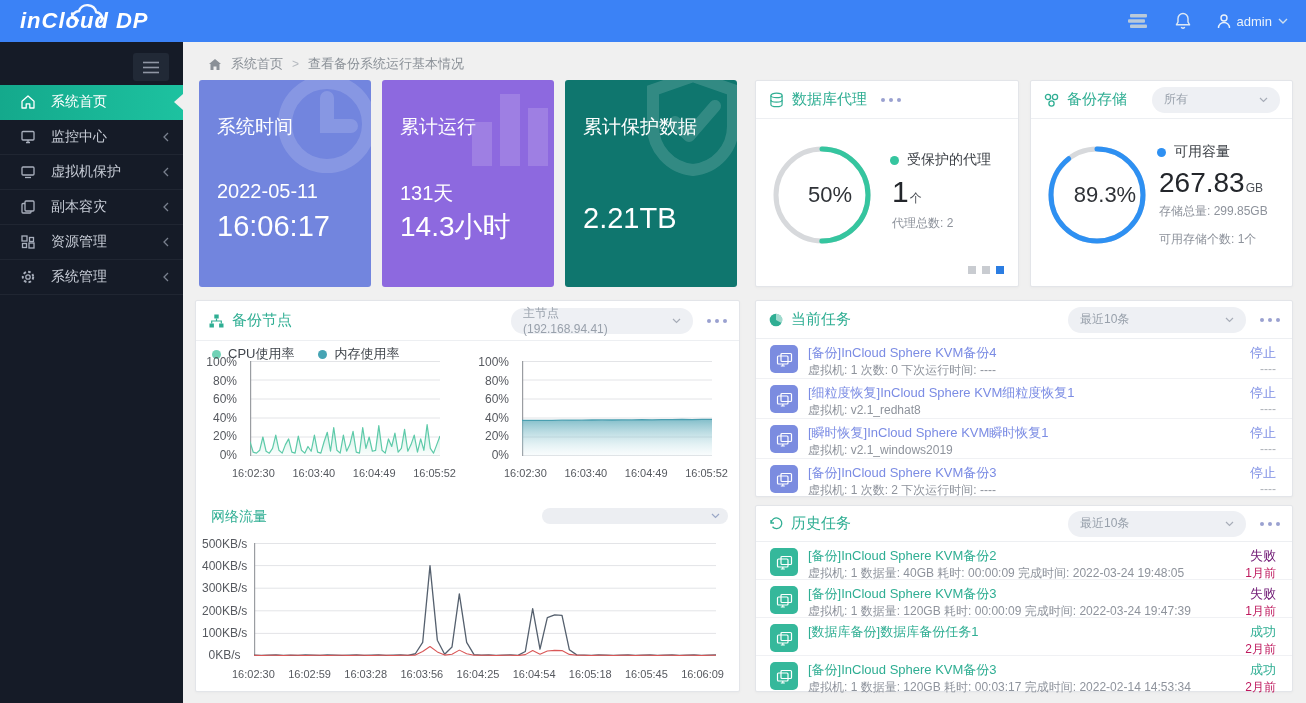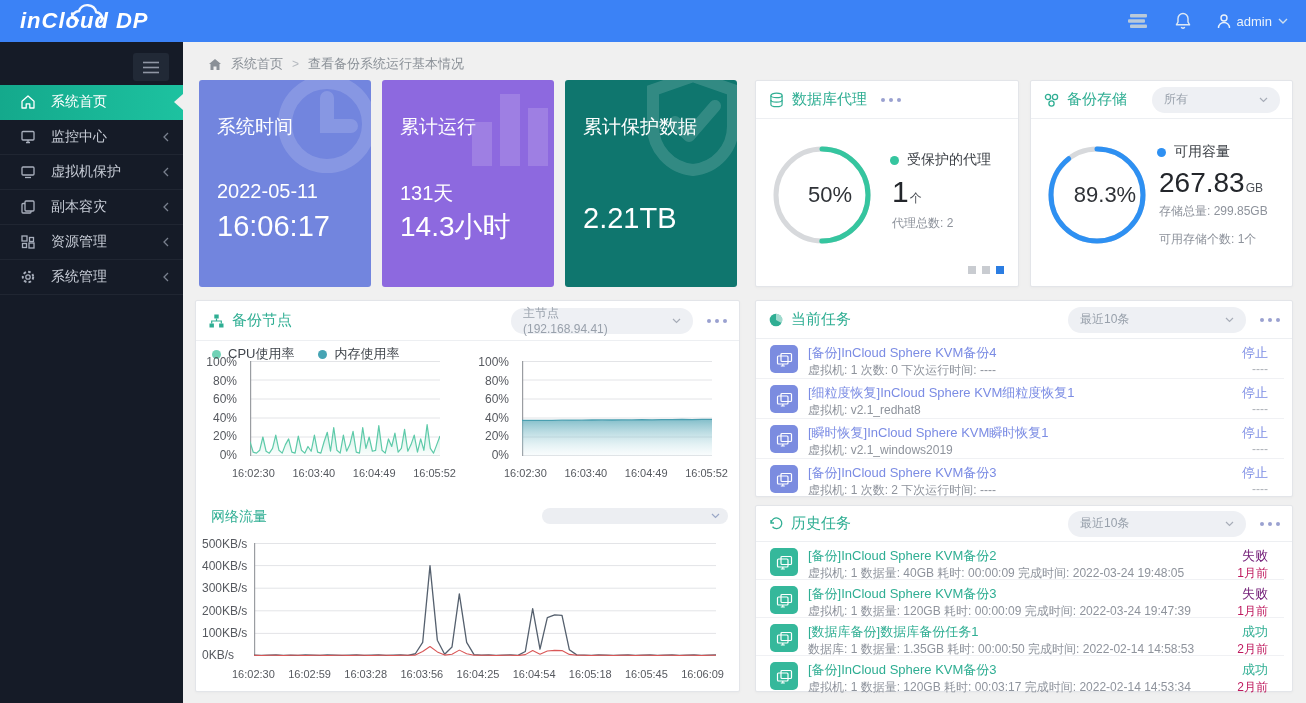--- a/index.html
+++ b/index.html
@@ -66,26 +66,26 @@
   .nl-item { display:flex; align-items:center; gap:7px; font-size:13px; color:#41464d; }
   .mini-chart { position:absolute; top:58px; width:256px; }
   .mc-body { display:flex; }
   .mc-ylabels { width:44px; display:flex; flex-direction:column; justify-content:space-between; text-align:right; font-size:12px; color:#56595f; height:107px; margin-top:-4px; padding-right:13px; }
   .mc-plot { width:190px; height:95px; margin-top:2px; }
   .mc-xlabels { display:flex; justify-content:space-between; font-size:11px; color:#56595f; margin:5px 0 0 26px; width:224px; }
   .net-title { position:absolute; left:15px; top:207px; color:#2fae93; font-size:14px; }
   .net-select { position:absolute; left:346px; top:207px; width:186px; height:16px; background:#eceef2; border-radius:8px; display:flex; align-items:center; justify-content:flex-end; padding-right:8px; color:#a7adb8; cursor:pointer; }
   .net-chart { position:absolute; left:6px; top:240px; }
   .nc-body { display:flex; }
-  .nc-ylabels { width:52px; display:flex; flex-direction:column; justify-content:space-between; text-align:left; font-size:12px; color:#56595f; height:125px; margin-top:-4px; padding-right:7px; }
+  .nc-ylabels { width:52px; display:flex; flex-direction:column; justify-content:space-between; text-align:center; font-size:12px; color:#56595f; height:125px; margin-top:-4px; padding-right:7px; }
   .nc-plot { width:462px; height:113px; margin-top:2px; }
   .nc-xlabels { display:flex; justify-content:space-between; font-size:11px; color:#56595f; margin:6px 0 0 30px; width:492px; }
 
   
-  .task-row { position:absolute; left:0; right:8px; border-bottom:1px solid #f0f1f4; }
+  .task-row { position:absolute; left:0; right:0; border-bottom:1px solid #f0f1f4; }
   .tr-icon { position:absolute; left:14px; top:6px; width:28px; height:28px; border-radius:5px; display:flex; align-items:center; justify-content:center; color:#fff; }
   .tr-title { position:absolute; left:52px; top:5px; font-size:13px; cursor:pointer; white-space:nowrap; }
   .tr-sub { position:absolute; left:52px; top:23px; font-size:12px; color:#8e939c; white-space:nowrap; }
   .tr-right1 { position:absolute; right:16px; top:5px; font-size:13px; cursor:pointer; }
   .tr-right2 { position:absolute; right:16px; top:23px; font-size:12px; color:#aeb2b9; }
   .c-link { color:#7b8ce4; }
   .c-green { color:#2fae93; }
   .c-fail { color:#701a75; }
   .c-age { color:#be185d; cursor:default; }
 </style>
@@ -659,21 +659,20 @@
     <span class="tr-icon" style="background: rgb(53, 184, 155);">
         <svg width="17" height="15" viewBox="0 0 17 15">
           <g fill="none" stroke="#ffffff" stroke-width="1.2">
             <rect x="5" y="1.5" width="10.5" height="8" rx="1"></rect>
             <rect x="1.5" y="4" width="10.5" height="8" rx="1"></rect>
             <path d="M4.8 14 h4 M6.8 12 v2"></path>
           </g>
         </svg>
       </span>
     <span class="tr-title c-green">[数据库备份]数据库备份任务1</span>
-    <span class="tr-sub">数据库: 1 数据量: 1.35GB 耗时: 00:00:50 完成时间: 2022-02-14 14:58:53</span>
     <span class="tr-right1 c-green">成功</span>
     <span class="tr-right2 c-age">2月前</span>
   </div>
   <div class="task-row" style="top:150px; height:37px; border-bottom:none;">
     <span class="tr-icon" style="background: rgb(53, 184, 155);">
         <svg width="17" height="15" viewBox="0 0 17 15">
           <g fill="none" stroke="#ffffff" stroke-width="1.2">
             <rect x="5" y="1.5" width="10.5" height="8" rx="1"></rect>
             <rect x="1.5" y="4" width="10.5" height="8" rx="1"></rect>
             <path d="M4.8 14 h4 M6.8 12 v2"></path>

